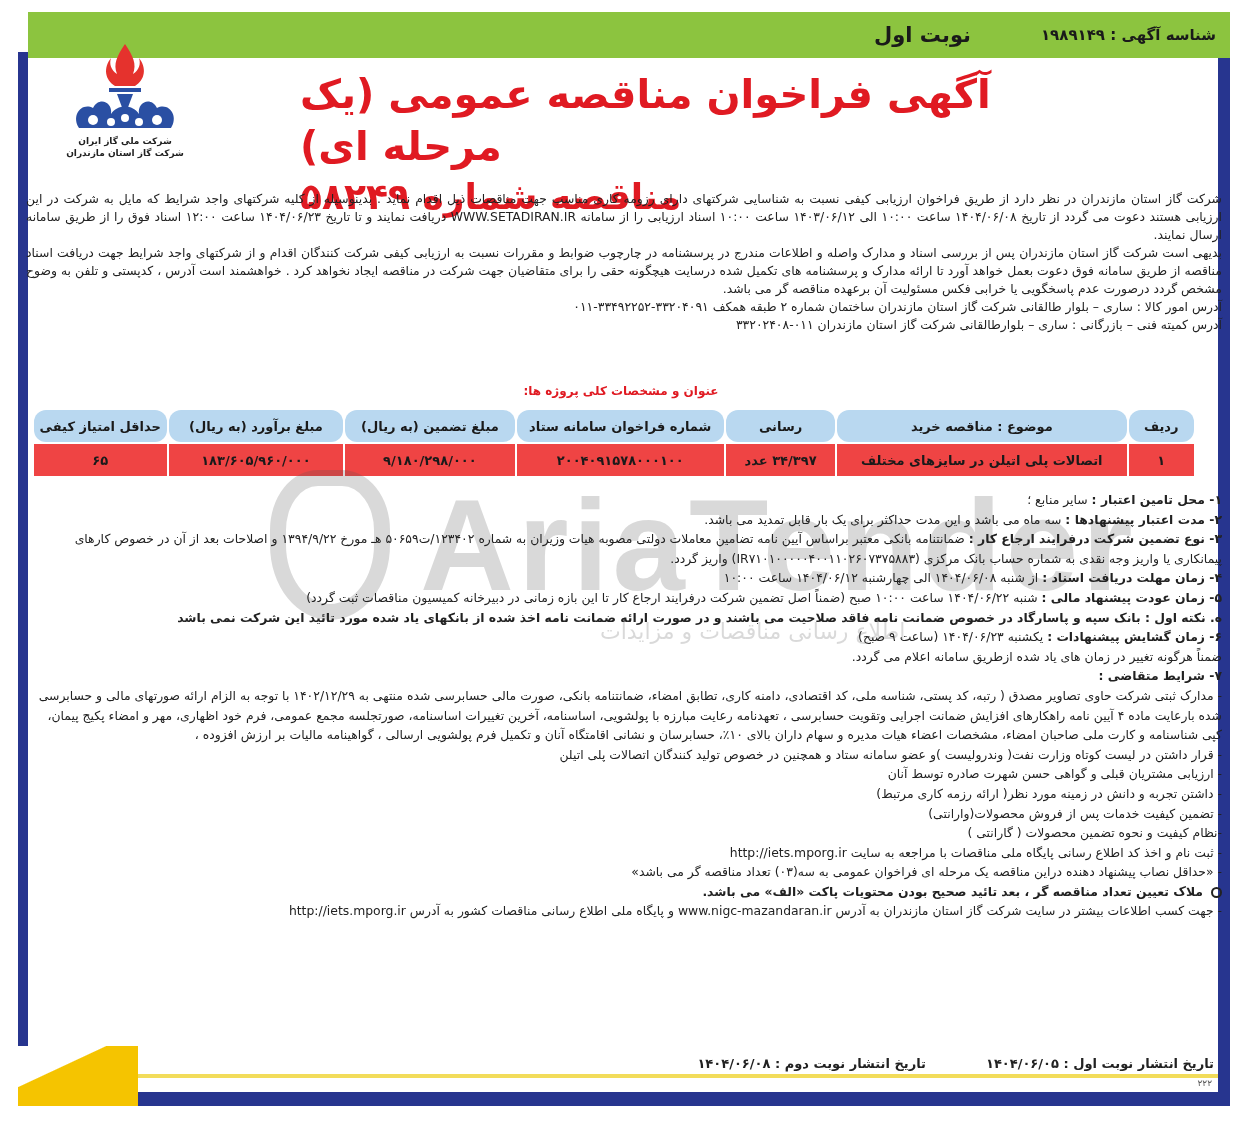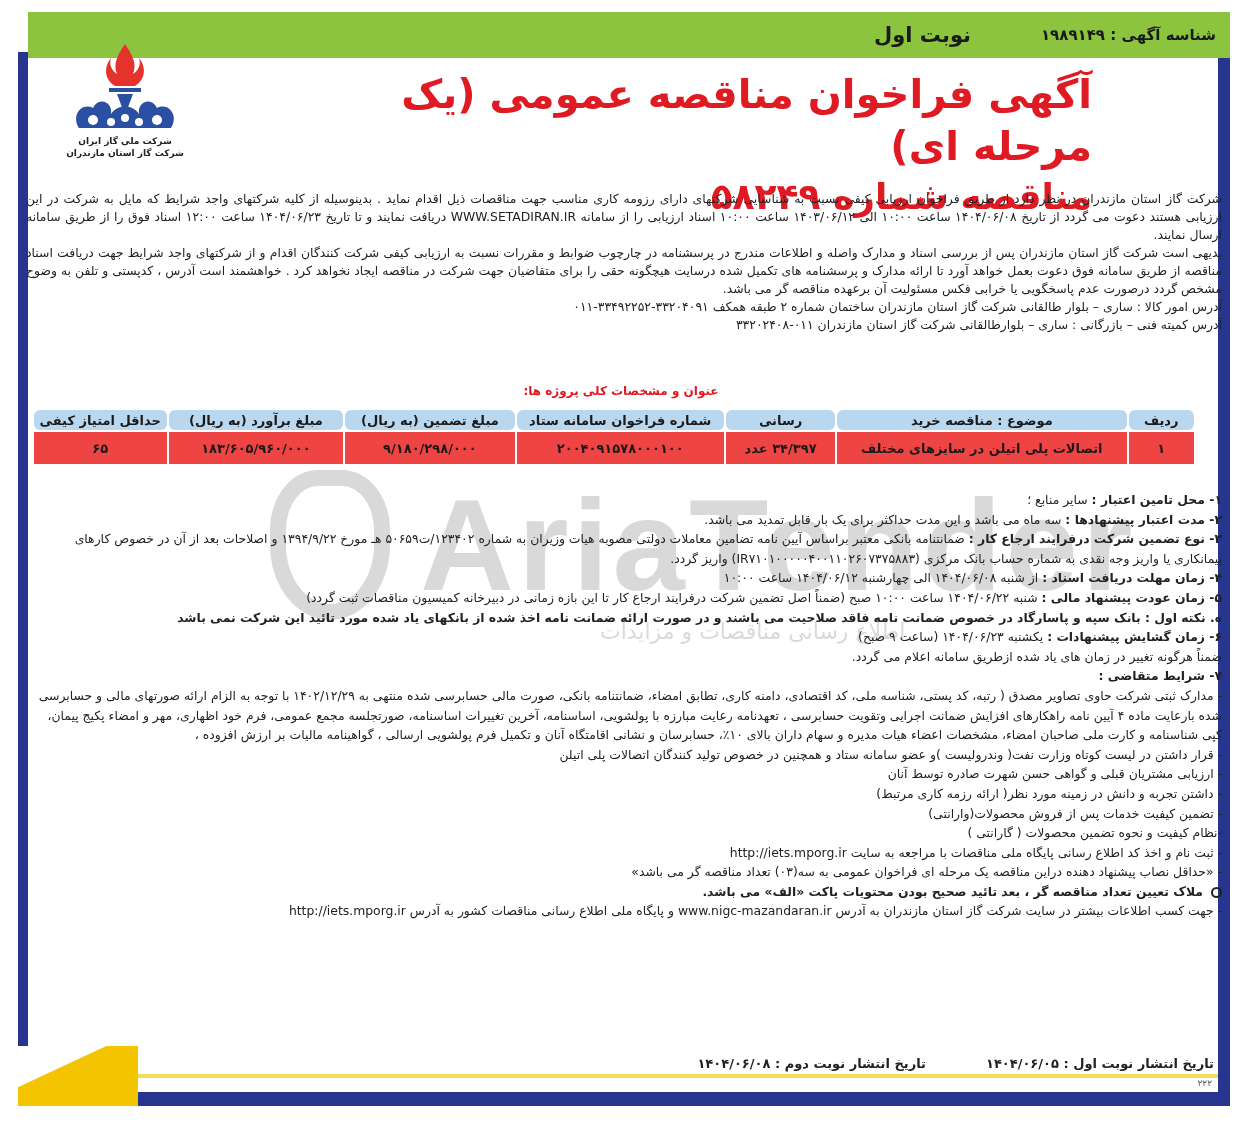--- a/index.html
+++ b/index.html
@@ -29,21 +29,21 @@
 
   .logo {
     position: absolute; left: 50px; top: 40px; width: 150px; height: 135px;
     display: flex; flex-direction: column; align-items: center;
   }
   .logo svg { display: block; }
   .logo-text { font-size: 9px; font-weight: bold; color: #222; text-align: center; direction: rtl; line-height: 12px; }
 
   .title {
     position: absolute; left: 300px; right: 150px; top: 68px;
-    text-align: right; color: #e01a22; font-weight: bold; direction: rtl;
+    text-align: left; color: #e01a22; font-weight: bold; direction: rtl;
   }
   .title .l1 { font-size: 40px; line-height: 52px; }
   .title .l2 { font-size: 36px; line-height: 50px; }
 
   .body-text {
     position: absolute; left: 26px; right: 20px; top: 190px;
     direction: rtl; text-align: justify; font-size: 12.4px; line-height: 18px; color: #222;
   }
   .body-text p { margin: 0; }
 
@@ -51,22 +51,22 @@
     position: absolute; left: 0; right: 0; top: 384px; text-align: center;
     color: #e01a22; font-weight: bold; font-size: 12px; direction: rtl;
   }
 
   table.projects {
     position: absolute; left: 32px; right: 16px; top: 408px;
     width: 1164px; border-collapse: separate; border-spacing: 2px; direction: rtl;
     background: #ffffff;
   }
   table.projects th {
-    background: #b9d8f0; font-size: 13px; font-weight: bold; height: 20px; color: #1a1a1a;
-    border-radius: 6px; white-space: nowrap;
+    background: #b9d8f0; font-size: 13px; font-weight: bold; height: 32px; color: #1a1a1a;
+    border-radius: 12px; white-space: nowrap;
   }
   table.projects td {
     background: #ef4444; font-size: 13px; font-weight: bold; height: 32px; text-align: center; color: #1a1a1a;
     white-space: nowrap;
   }
 
   .watermark {
     position: absolute; left: 270px; top: 470px; width: 700px; height: 180px;
     pointer-events: none; opacity: 0.22;
   }

